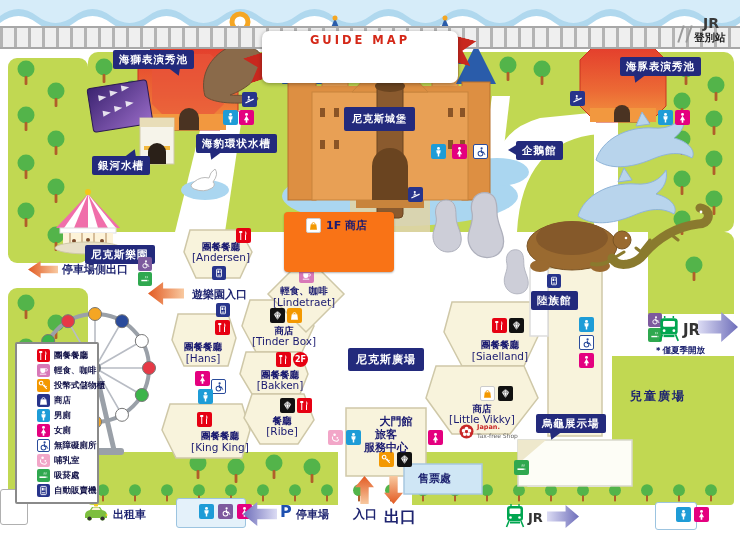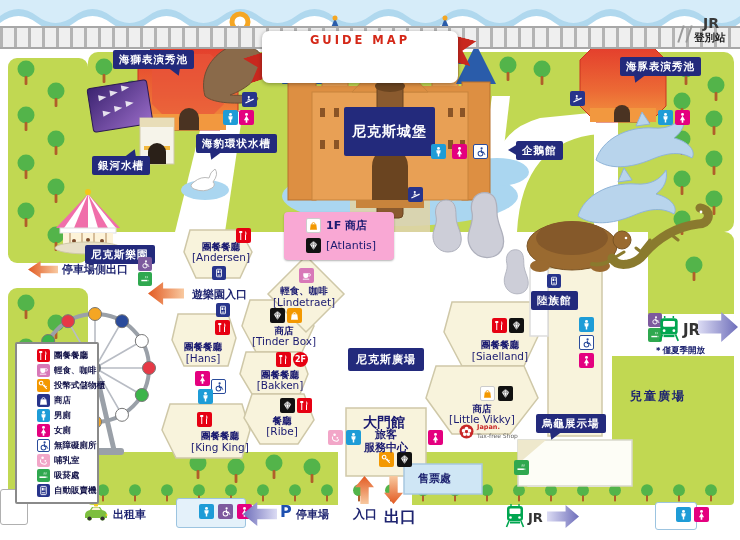--- a/index.html
+++ b/index.html
@@ -7,21 +7,21 @@
        font-family:"DejaVu Sans",sans-serif;}
   #scene{position:absolute;left:0;top:0;}
   
   .rail{position:absolute;left:0;top:26px;width:740px;height:19px;background:#efefef;
         border-top:2px solid #a8a8a8;border-bottom:2px solid #a8a8a8;
         background-image:repeating-linear-gradient(90deg,#b4b4b4 0 3px,transparent 3px 14px);}
   .xmark{position:absolute;width:2px;height:18px;background:#9a9a9a;}
   
   .nlabel{position:absolute;background:#232a7c;color:#fff;font-weight:bold;font-size:10.5px;
           letter-spacing:1px;padding:3px 6px;border-radius:2px;white-space:nowrap;line-height:1.2;}
-  .nlabel.big{font-size:14px;padding:16px 8px;}
+  .nlabel.big{font-size:10px;padding:6px 8px;}
   .pt-br:after,.pt-bl:after,.pt-tr:after,.pt-l:after{content:"";position:absolute;border:6px solid transparent;}
   .pt-br:after{right:10px;bottom:-13px;border-top:10px solid #232a7c;transform:rotate(-22deg);}
   .pt-bl:after{left:10px;bottom:-13px;border-top:10px solid #232a7c;transform:rotate(22deg);}
   .pt-tr:after{right:10px;top:-13px;border-bottom:10px solid #232a7c;transform:rotate(22deg);}
   .pt-l:after{left:-14px;top:50%;margin-top:-6px;border-right:10px solid #232a7c;}
   
   .tx{position:absolute;color:#1e2470;font-weight:bold;white-space:nowrap;line-height:1.1;}
   .ftype{position:absolute;color:#1a1a70;font-weight:bold;font-size:9.5px;text-align:center;white-space:nowrap;}
   .fname{position:absolute;color:#1a1a70;font-size:10.5px;text-align:center;white-space:nowrap;}
   
@@ -738,42 +738,34 @@
         <circle cx="4.6" cy="8" r="1.5"></circle>
         <circle cx="3.7" cy="5.3" r="1.5"></circle>
       </g>
     <circle cx="6" cy="6" r="1.2" fill="#c82828"></circle>
   </svg>
   <div style="position:absolute;left:477px;top:424px">
     <div class="tfl1">Japan.</div>
     <div class="tfl2">Tax-free Shop</div>
   </div>
 
-  <div class="ftype" style="left:348px;top:414px;width:72px;font-size:14px">大門館</div>
+  <div class="ftype" style="left:360px;top:414px;width:72px;font-size:11px">大門館</div>
   <div class="ftype" style="left:350px;top:427px;width:72px;font-size:11px">旅客</div>
   <div class="ftype" style="left:350px;top:440px;width:72px;font-size:11px">服務中心</div>
 
-  <div style="position:absolute;left:284px;top:212px;width:110px;height:48px;background:#f9a8d4;border-radius:4px;
+  <div style="position:absolute;left:284px;top:212px;width:110px;height:60px;background:#f97316;border-radius:4px;
               box-shadow:0 1px 2px rgba(0,0,0,.3);padding:4px 6px;box-sizing:border-box">
     <div style="display:flex;align-items:center;gap:5px;height:18px">
       <span class="ic ic-shop-white" style="position:static">
           <svg>
             <use href="#sym-bag"></use>
           </svg>
         </span>
       <span style="font-size:11px;font-weight:bold;color:#1a1a70">1F 商店</span>
     </div>
-    <div style="display:flex;align-items:center;gap:5px;height:18px;margin-top:2px">
-      <span class="ic ic-gem" style="position:static">
-          <svg>
-            <use href="#sym-gem"></use>
-          </svg>
-        </span>
-      <span style="font-size:11px;color:#1a1a70">[Atlantis]</span>
-    </div>
   </div>
 
   <div class="legend">
     <div class="lrow">
         <span class="ic ic-rest">
           <svg>
             <use href="#sym-rest"></use>
           </svg>
         </span>
         <span class="ltxt">團餐餐廳</span>

